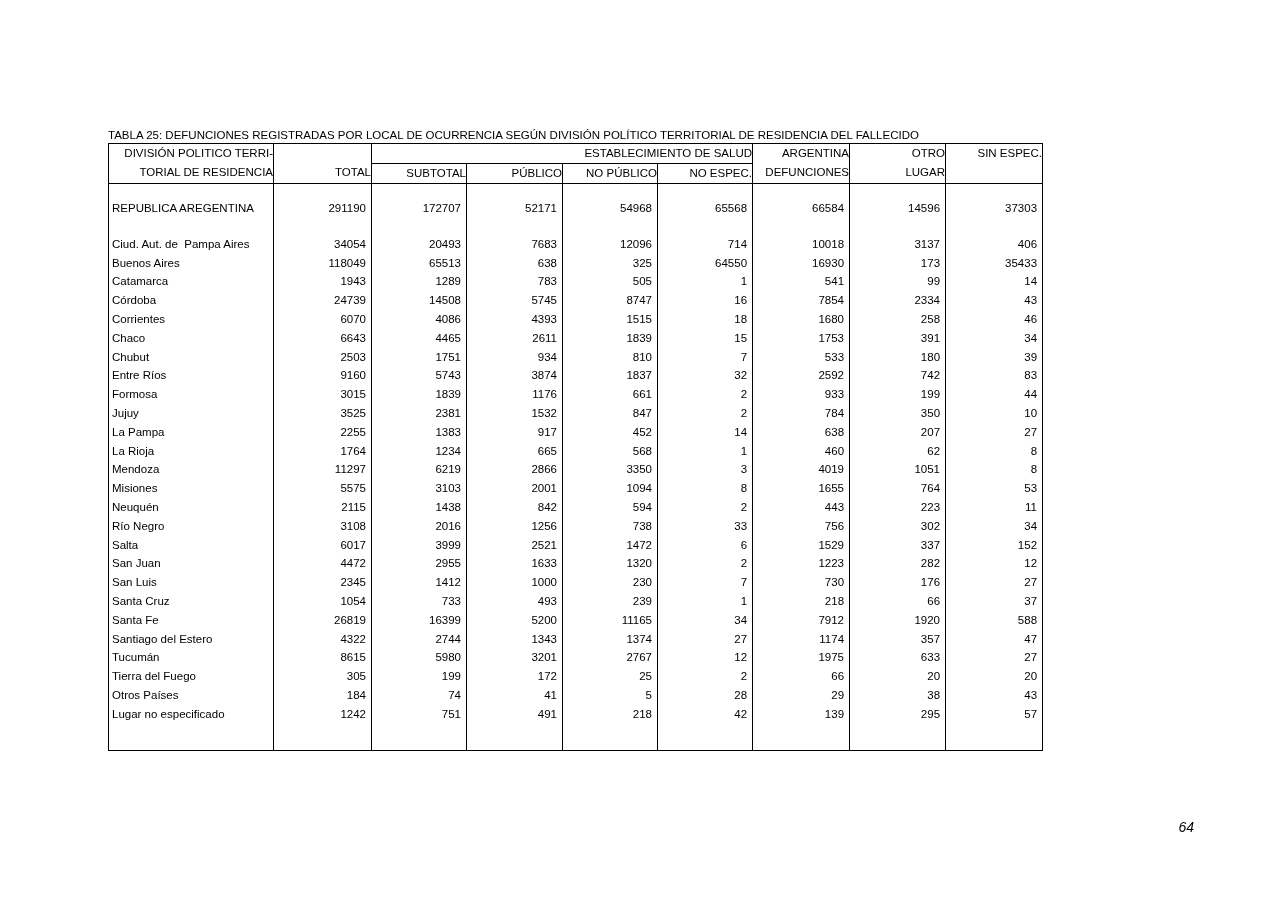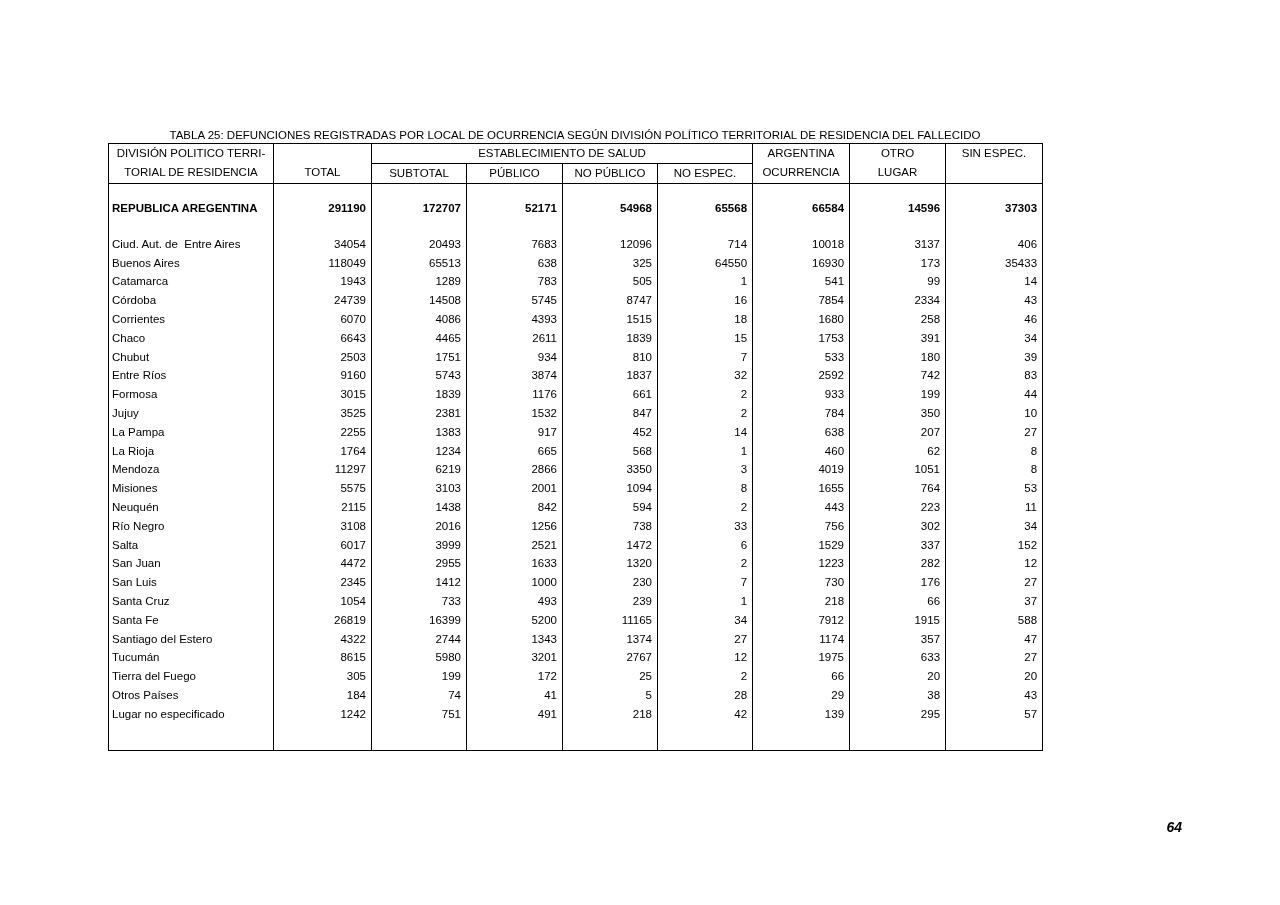--- a/index.html
+++ b/index.html
@@ -6,52 +6,52 @@
   body {
     width: 1280px; height: 905px;
     background: #ffffff;
     font-family: "Liberation Sans", sans-serif;
     color: #000000;
     position: relative;
     overflow: hidden;
   }
   .title-block {
     position: absolute; top: 88px; left: 108px; width: 934px;
-    text-align: center;
+    text-align: left;
     font-size: 11.5px; line-height: 19px;
     white-space: pre-wrap;
   }
   .stats-table {
     position: absolute; top: 143px; left: 108px; width: 934px;
     border: 1px solid #000;
     border-collapse: collapse;
     table-layout: fixed;
     font-size: 11.5px;
   }
   .stats-table th, .stats-table td {
     border-left: 1px solid #000;
     padding: 0;
   }
   .stats-table th {
     border-bottom: 1px solid #000;
     font-weight: normal;
-    text-align: center;
+    text-align: right;
     vertical-align: top;
     line-height: 19px;
   }
   .stats-table thead tr { height: 19px; }
   .hcell-line { height: 19px; line-height: 19px; }
   .stats-table tbody td { height: 18.8px; line-height: 18.8px; }
   td.label { text-align: left; padding-left: 3px; white-space: pre; overflow: hidden; }
   td.num   { text-align: right; padding-right: 5px; }
-  tr.total-row td { font-weight: bold; }
+  tr.total-row td { font-weight: normal; }
   tr.spacer td { line-height: 0; font-size: 0; }
   .page-number {
-    position: absolute; top: 819px; right: 98px;
-    font-size: 14px; font-style: italic; font-weight: bold;
+    position: absolute; top: 819px; right: 86px;
+    font-size: 14px; font-style: italic;
   }
 </style>
 </head>
 <body>
 
 <div>
 
   <div class="title-block">
     <div>TABLA 25: DEFUNCIONES REGISTRADAS POR LOCAL DE OCURRENCIA SEGÚN DIVISIÓN POLÍTICO TERRITORIAL DE RESIDENCIA DEL FALLECIDO</div>
   </div>
@@ -76,21 +76,21 @@
         </th>
         <th rowspan="2">
           <div class="hcell-line"></div>
           <div class="hcell-line">TOTAL</div>
         </th>
         <th colspan="4">
           <div class="hcell-line">ESTABLECIMIENTO DE SALUD</div>
         </th>
         <th rowspan="2">
           <div class="hcell-line">ARGENTINA</div>
-          <div class="hcell-line">OCURRENCIA</div>
+          <div class="hcell-line">DEFUNCIONES</div>
         </th>
         <th rowspan="2">
           <div class="hcell-line">OTRO</div>
           <div class="hcell-line">LUGAR</div>
         </th>
         <th rowspan="2">
           <div class="hcell-line">SIN ESPEC.</div>
           <div class="hcell-line"></div>
         </th>
       </tr>
@@ -129,21 +129,21 @@
           <td style="height: 17px;"></td>
           <td style="height: 17px;"></td>
           <td style="height: 17px;"></td>
           <td style="height: 17px;"></td>
           <td style="height: 17px;"></td>
           <td style="height: 17px;"></td>
           <td style="height: 17px;"></td>
           <td style="height: 17px;"></td>
         </tr>
         <tr>
-          <td class="label">Ciud. Aut. de  Entre Aires</td>
+          <td class="label">Ciud. Aut. de  Pampa Aires</td>
           <td class="num">34054</td>
           <td class="num">20493</td>
           <td class="num">7683</td>
           <td class="num">12096</td>
           <td class="num">714</td>
           <td class="num">10018</td>
           <td class="num">3137</td>
           <td class="num">406</td>
         </tr>
         <tr>
@@ -356,21 +356,21 @@
           <td class="num">37</td>
         </tr>
         <tr>
           <td class="label">Santa Fe</td>
           <td class="num">26819</td>
           <td class="num">16399</td>
           <td class="num">5200</td>
           <td class="num">11165</td>
           <td class="num">34</td>
           <td class="num">7912</td>
-          <td class="num">1915</td>
+          <td class="num">1920</td>
           <td class="num">588</td>
         </tr>
         <tr>
           <td class="label">Santiago del Estero</td>
           <td class="num">4322</td>
           <td class="num">2744</td>
           <td class="num">1343</td>
           <td class="num">1374</td>
           <td class="num">27</td>
           <td class="num">1174</td>

